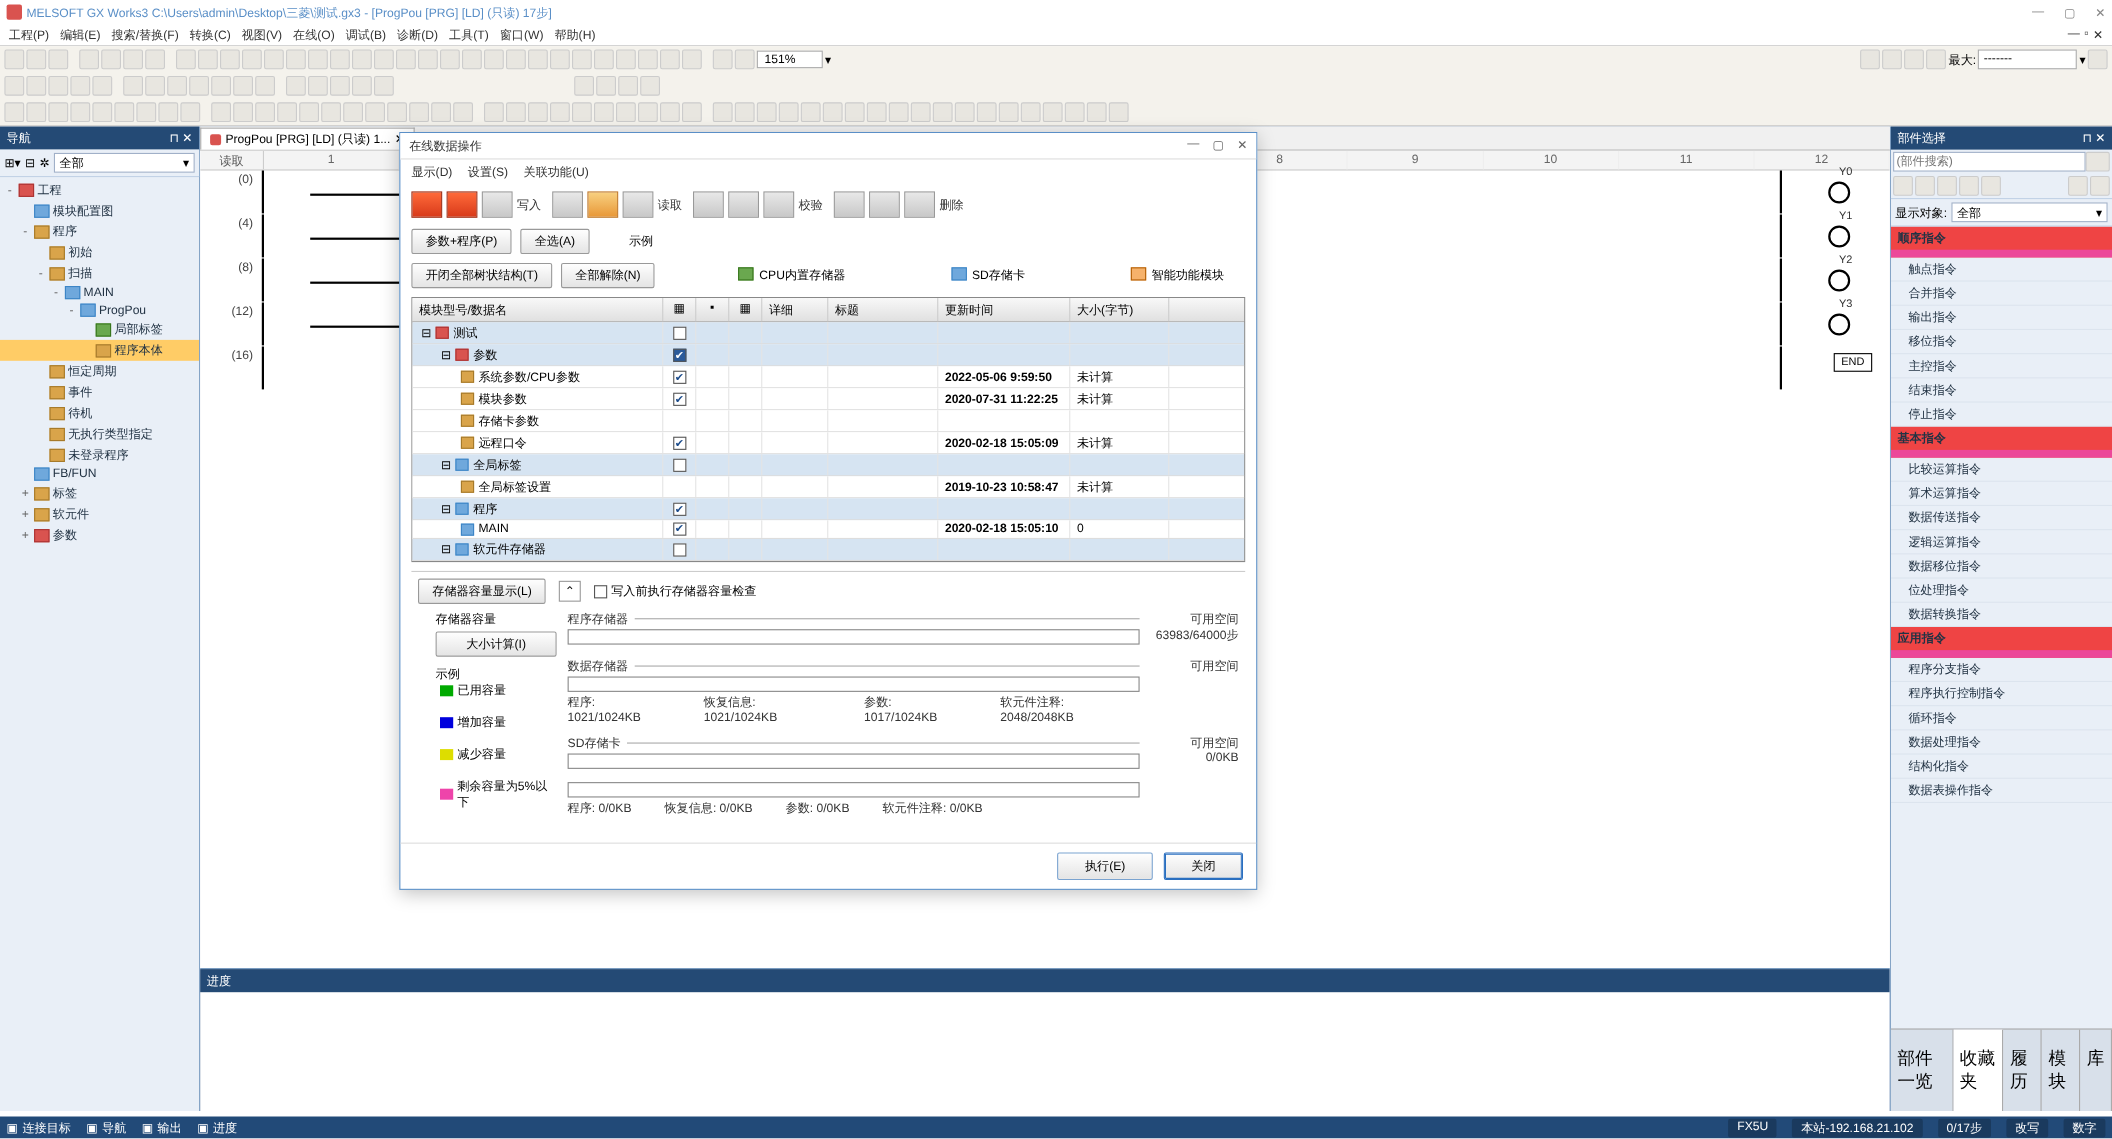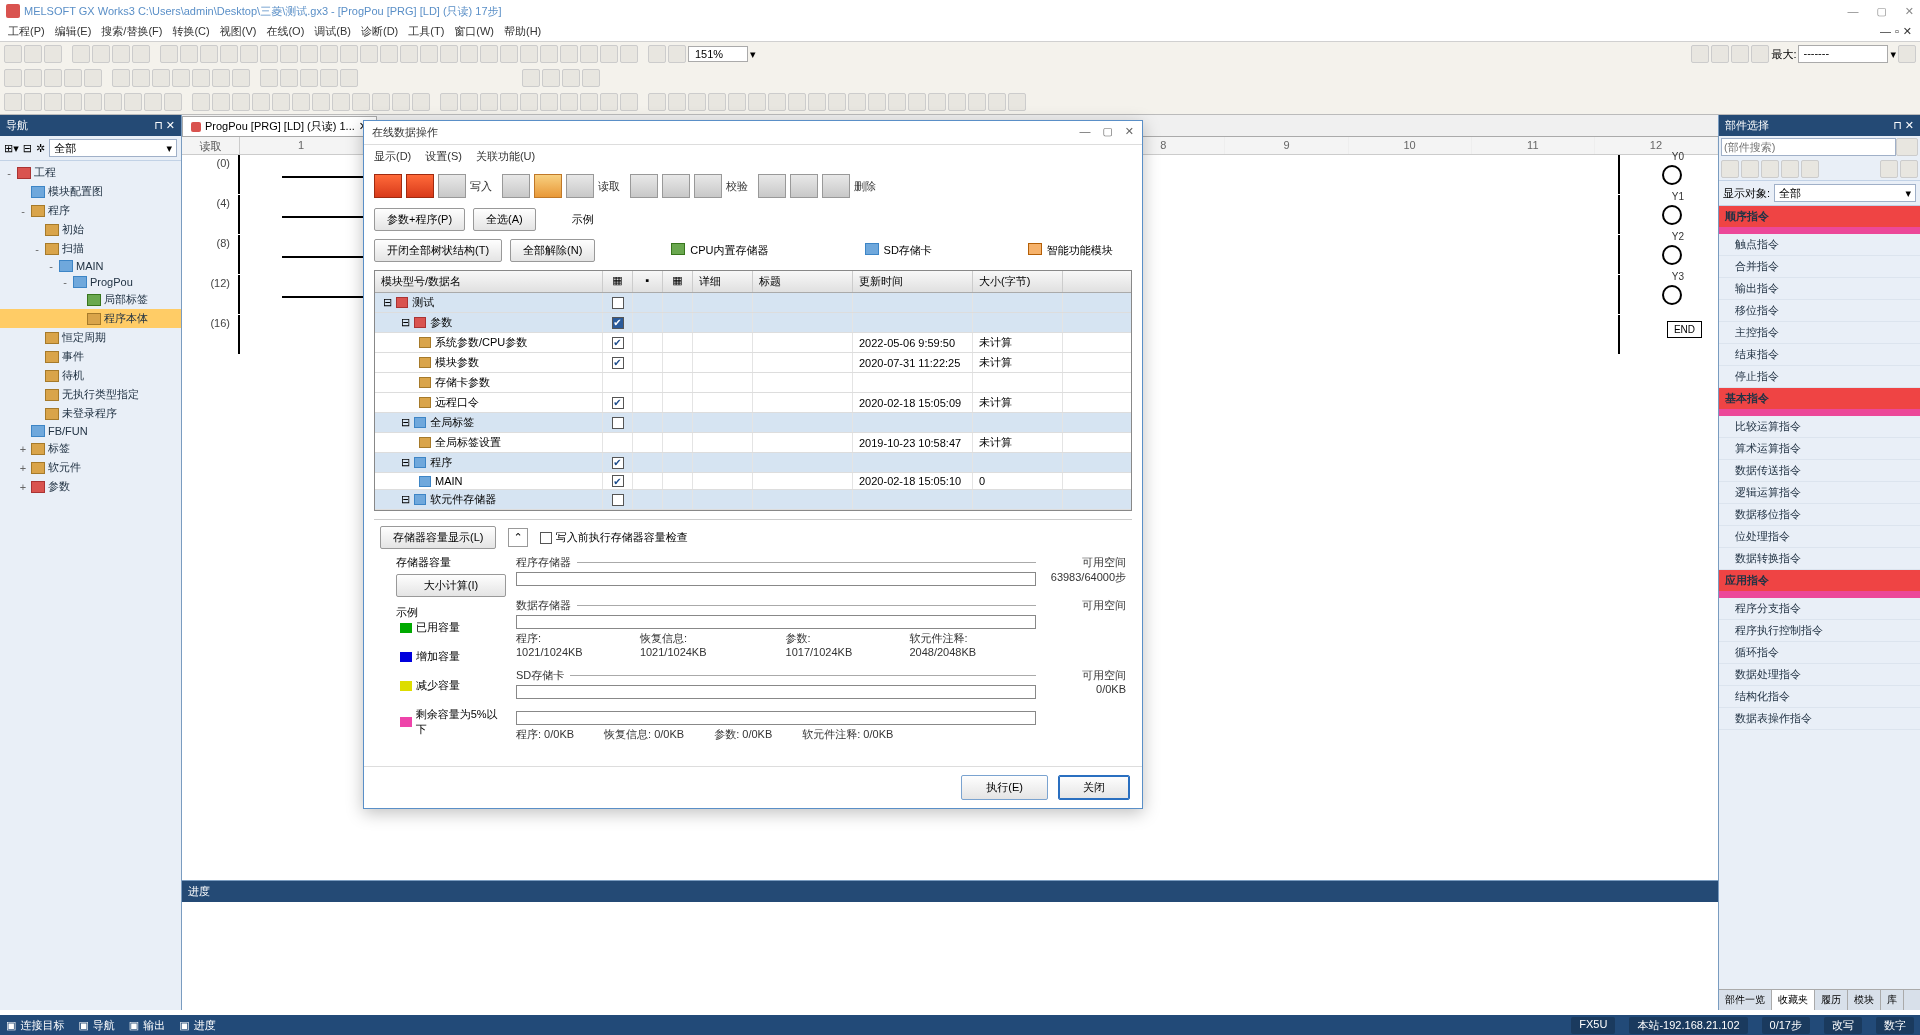--- a/index.html
+++ b/index.html
@@ -52,21 +52,21 @@
 .parts-panel { width: 202px; background: #e9eff7; border-left: 1px solid #7a9cc0; display: flex; flex-direction: column; }
 .parts-search { padding: 2px; display: flex; }
 .parts-search input { flex: 1; border: 1px solid #a0b0c8; padding: 2px; }
 .parts-toolbar { padding: 2px; display: flex; gap: 2px; border-bottom: 1px solid #c2d2e6; }
 .parts-filter { padding: 3px 4px; display: flex; align-items: center; gap: 4px; border-bottom: 1px solid #c2d2e6; }
 .parts-filter .sel { flex: 1; background: #fff; border: 1px solid #a0b0c8; height: 18px; padding: 0 4px; display: flex; align-items: center; justify-content: space-between; }
 .parts-list { flex: 1; overflow: auto; }
 .cat-header { background: #ef4444; padding: 3px 6px; font-weight: bold; color: #234; border-bottom: 7px solid #ec4899; }
 .cat-item { padding: 3px 16px; color: #234; border-bottom: 1px solid #dce4ee; }
 .parts-tabs { display: flex; background: #d8e0ea; border-top: 1px solid #aaa; }
-.parts-tab { padding: 3px 6px; border-right: 1px solid #aaa; font-size: 10px; }
+.parts-tab { padding: 16px 6px; border-right: 1px solid #aaa; font-size: 16px; }
 .parts-tab.active { background: #fff; }
 .statusbar { height: 20px; background: #224a78; color: #fff; display: flex; align-items: center; padding: 0 6px; gap: 14px; font-size: 10px; position: absolute; bottom: 0; left: 0; right: 0; }
 .statusbar .sb-item { display: flex; align-items: center; gap: 4px; }
 .statusbar .sb-right { margin-left: auto; display: flex; gap: 14px; }
 .sb-box { background: #1a3a5e; padding: 1px 8px; border-radius: 2px; }
 
 
 .dialog { position: absolute; top: 120px; left: 363px; width: 780px; background: #fff; border: 1px solid #5a8fc7; box-shadow: 0 4px 16px rgba(0,0,0,0.25); z-index: 100; }
 .dlg-title { background: #fff; color: #333; padding: 4px 8px; display: flex; justify-content: space-between; border-bottom: 1px solid #ddd; }
 .dlg-title .ctrls { display: flex; gap: 12px; color: #666; font-size: 13px; }
@@ -83,21 +83,21 @@
 .legend-ic { width: 14px; height: 12px; background: #6aa84f; border:1px solid #38761d; }
 .legend-ic.blue { background:#6fa8dc; border-color:#3d85c6; }
 .legend-ic.orange { background:#f6b26b; border-color:#b45f06; }
 .dlg-table { margin: 4px 10px; border: 1px solid #888; }
 .dlg-thead { display: flex; background: linear-gradient(#f8f8f8,#e0e0e0); border-bottom: 1px solid #aaa; }
 .th { padding: 3px 6px; border-right: 1px solid #ccc; }
 .th.c1 { width: 228px; } .th.ci { width: 30px; text-align:center; } .th.c5 { width: 60px; } .th.c6 { width: 100px; } .th.c7 { width: 120px; } .th.c8 { width: 90px; }
 .dlg-tr { display: flex; border-bottom: 1px solid #ddd; background: #fff; }
 .dlg-tr.shade { background: #d6e4f2; }
 .td { padding: 2px 6px; border-right: 1px solid #e4e4e4; display: flex; align-items: center; gap: 4px; }
-.td.c1 { width: 228px; } .td.ci { width: 30px; justify-content:center; } .td.c5 { width: 60px; } .td.c6 { width: 100px; } .td.c7 { width: 120px; } .td.c8 { width: 90px; }
+.td.c1 { width: 228px; } .td.ci { width: 30px; justify-content:center; } .td.c5 { width: 60px; } .td.c6 { width: 100px; } .td.c7 { width: 120px; font-weight: bold; } .td.c8 { width: 90px; }
 .row-ic { width: 12px; height: 11px; background:#d9a44a; border:1px solid #a67a2a; }
 .row-ic.blue { background:#6fa8dc; border-color:#3d85c6; }
 .row-ic.red { background:#d9534f; border-color:#a33; }
 .chk { width: 12px; height: 12px; border: 1px solid #555; display:inline-flex; align-items:center; justify-content:center; font-size:10px; color:#1a4a8a; background:#fff; }
 .chk.on::after { content:"✔"; }
 .chk.sel { background:#2a5a9a; color:#fff; }
 .dlg-storage { margin: 8px 10px; padding: 6px; border-top: 1px solid #ccc; }
 .stor-row { display: flex; gap: 12px; align-items: center; margin-bottom: 6px; }
 .stor-legend { display:flex; flex-direction:column; gap:14px; width:110px; padding-left: 4px; }
 .stor-leg-item { display:flex; gap:4px; align-items:center; font-size:10px;}

